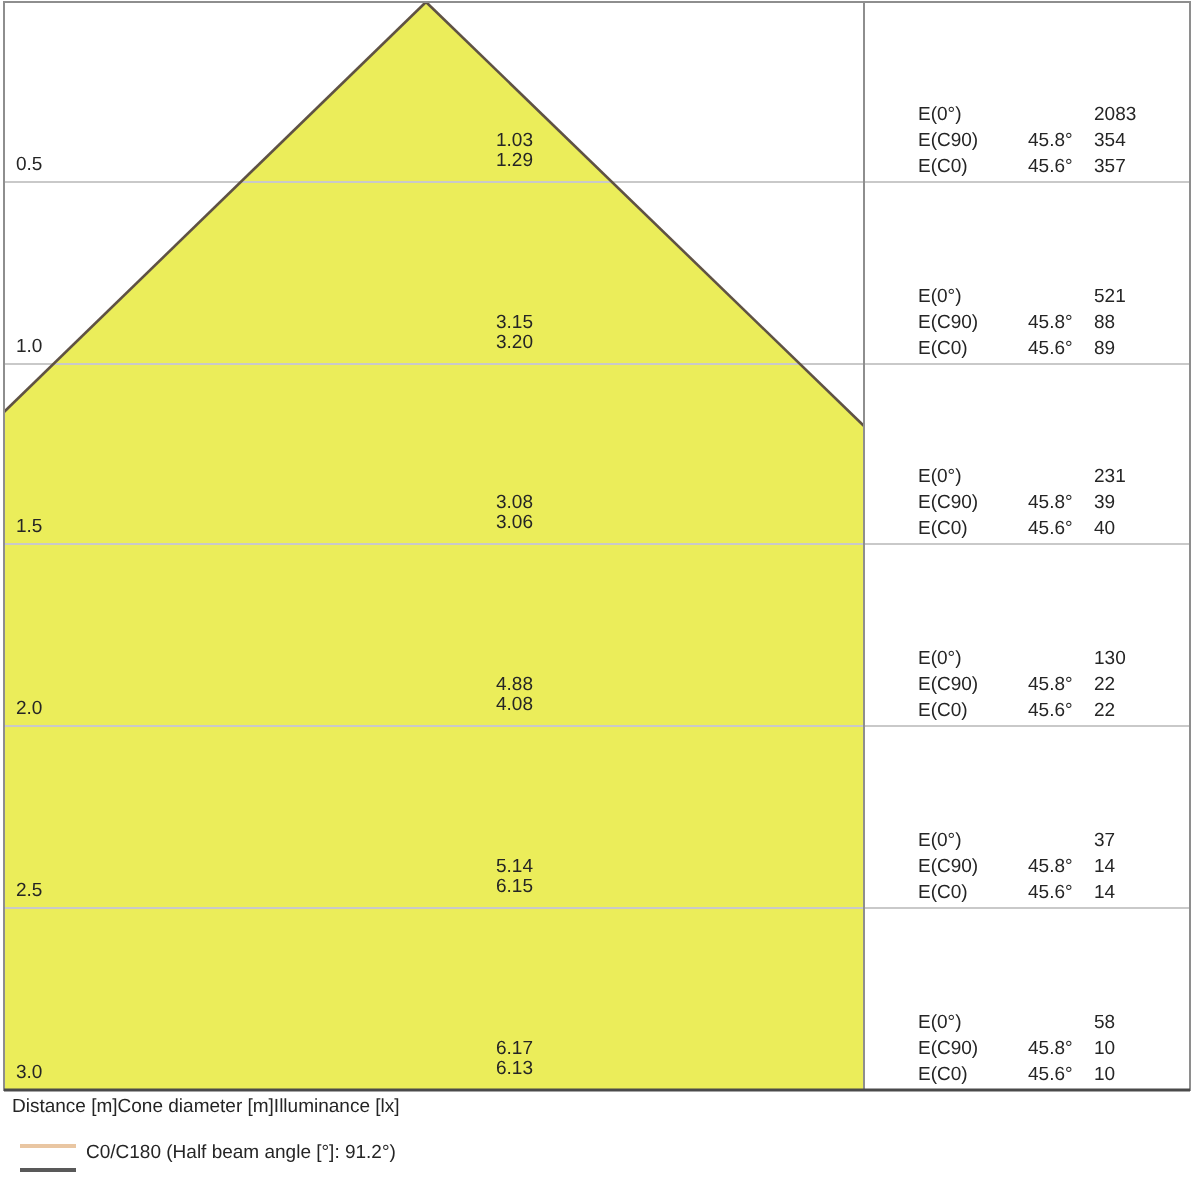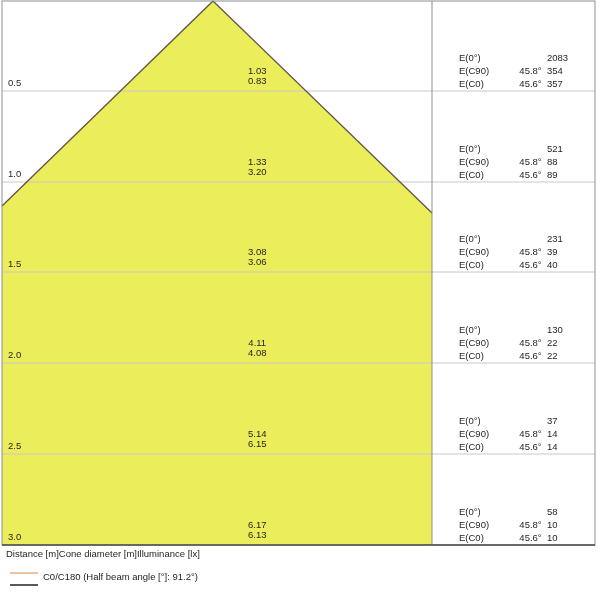--- a/index.html
+++ b/index.html
@@ -28,21 +28,21 @@
     padding-left: 42px;
   }
   .tbl-row {
     display: grid;
     grid-template-columns: 60px 33px 1fr;
     height: 13px;
     align-items: center;
     font-size: 9.5px;
   }
   .tbl-row .lbl { text-align: left; padding-left: 5px; }
-  .tbl-row .ang { text-align: center; }
+  .tbl-row .ang { text-align: left; }
   .tbl-row .val { text-align: left; }
 
   .caption { left: 6px; top: 549px; }
 
   .legend-row {
     position: absolute;
     left: 10px;
     display: flex;
     align-items: flex-start;
     height: 12px;
@@ -79,32 +79,32 @@
 
   <div class="txt dist-label" style="top:78px">0.5</div>
   <div class="txt dist-label" style="top:169px">1.0</div>
   <div class="txt dist-label" style="top:259px">1.5</div>
   <div class="txt dist-label" style="top:350px">2.0</div>
   <div class="txt dist-label" style="top:441px">2.5</div>
   <div class="txt dist-label" style="top:532px">3.0</div>
 
   <div class="txt diam-pair" style="top:66px">
     <div>1.03</div>
-    <div>0.83</div>
+    <div>1.29</div>
   </div>
   <div class="txt diam-pair" style="top:157px">
-    <div>1.33</div>
+    <div>3.15</div>
     <div>3.20</div>
   </div>
   <div class="txt diam-pair" style="top:247px">
     <div>3.08</div>
     <div>3.06</div>
   </div>
   <div class="txt diam-pair" style="top:338px">
-    <div>4.11</div>
+    <div>4.88</div>
     <div>4.08</div>
   </div>
   <div class="txt diam-pair" style="top:429px">
     <div>5.14</div>
     <div>6.15</div>
   </div>
   <div class="txt diam-pair" style="top:520px">
     <div>6.17</div>
     <div>6.13</div>
   </div>

